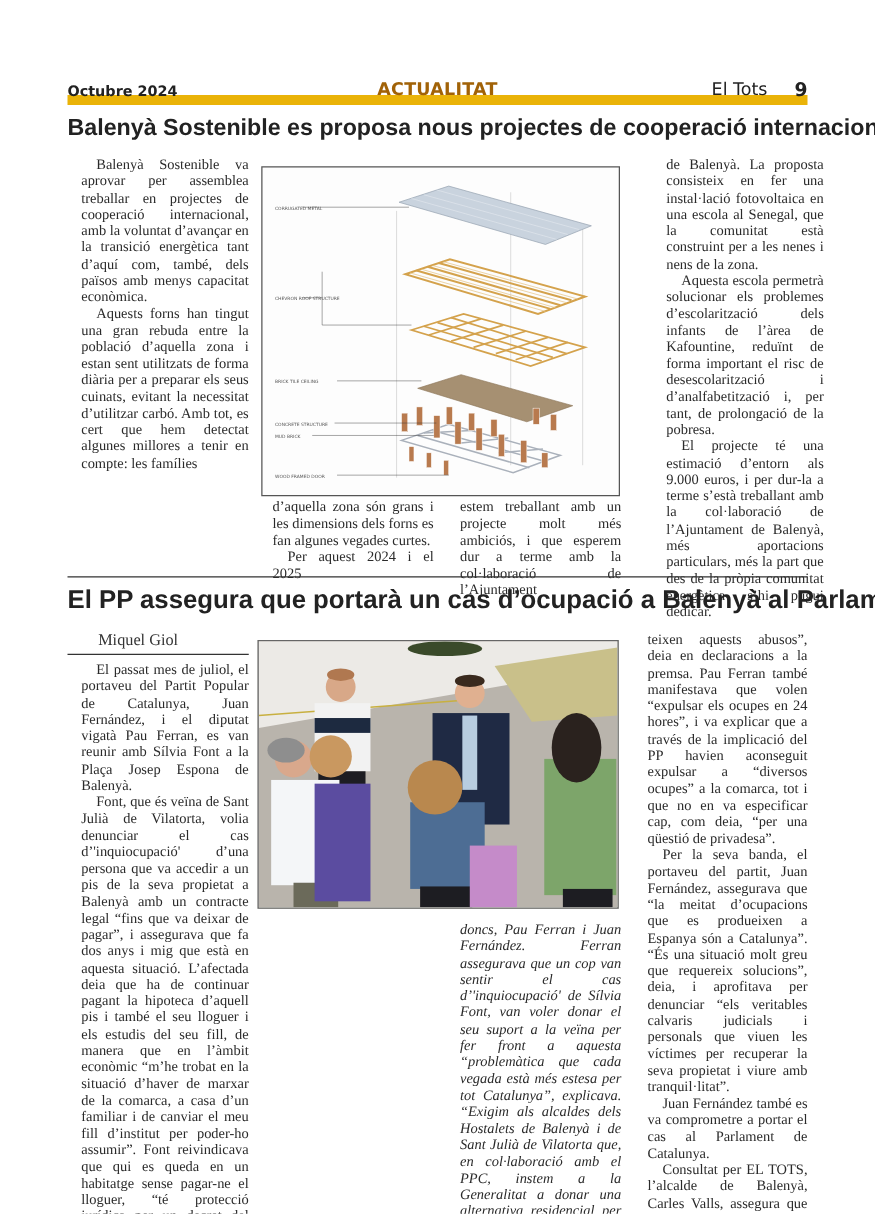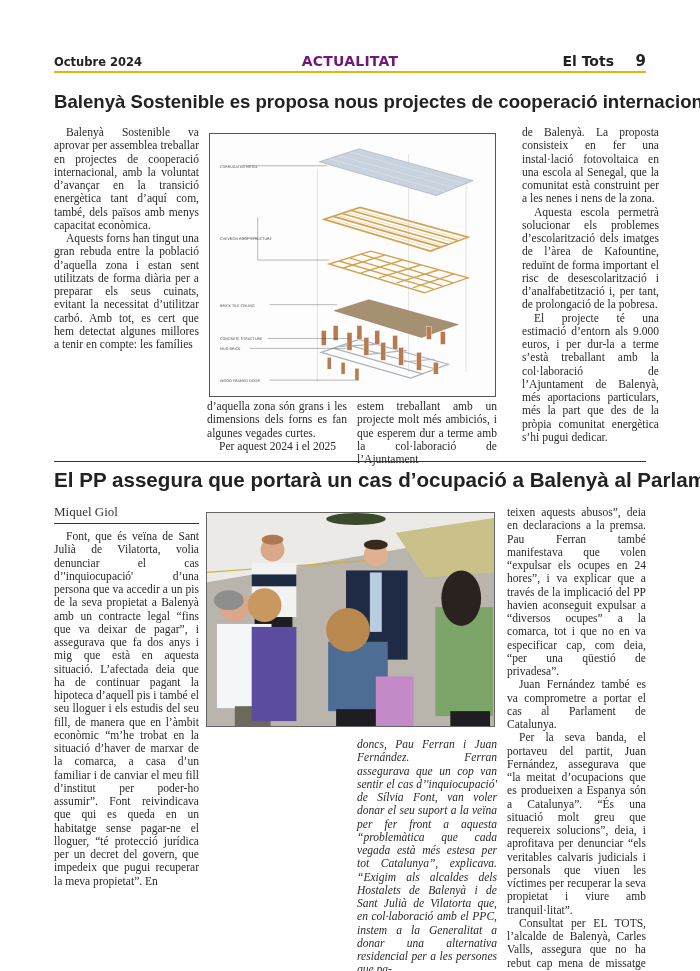--- a/index.html
+++ b/index.html
@@ -1,44 +1,44 @@
 <!DOCTYPE html>
 <html><head>
 <meta charset="utf-8">
 <style>
   * { box-sizing: border-box; margin: 0; padding: 0; }
   html, body { width: 700px; height: 971px; background: #ffffff; overflow: hidden; }
   body { position: relative; font-family: "Liberation Serif", serif; color: #222; }
 
-  .header { position: absolute; left: 54px; top: 53px; width: 592px; height: 20px; border-bottom: 2px solid #eab308; }
+  .header { position: absolute; left: 54px; top: 64px; width: 592px; height: 20px; border-bottom: 8px solid #eab308; }
   .header .date { position: absolute; left: 0; top: 2px; font-family: "DejaVu Sans", sans-serif; font-weight: bold; font-size: 11.5px; color: #222; }
-  .header .section { position: absolute; left: 0; right: 0; top: 0; text-align: center; font-family: "DejaVu Sans", sans-serif; font-weight: bold; font-size: 14px; color: #701a75; letter-spacing: 0.2px; }
-  .header .pub { position: absolute; right: 32px; top: 0; font-family: "DejaVu Sans", sans-serif; font-weight: bold; font-size: 14px; }
+  .header .section { position: absolute; left: 0; right: 0; top: 0; text-align: center; font-family: "DejaVu Sans", sans-serif; font-weight: bold; font-size: 14px; color: #a16207; letter-spacing: 0.2px; }
+  .header .pub { position: absolute; right: 32px; top: 0; font-family: "DejaVu Sans", sans-serif; font-weight: normal; font-size: 14px; }
   .header .pagenum { position: absolute; right: 0; top: -1px; font-family: "DejaVu Sans", sans-serif; font-weight: bold; font-size: 15px; }
 
   .headline { position: absolute; left: 54px; width: 592px; font-family: "Liberation Sans", sans-serif; font-weight: bold; color: #222; white-space: nowrap; text-align: center; }
   .h1 { top: 91px; font-size: 18.6px; }
   .h2 { top: 468px; font-size: 20.6px; }
 
   .col { position: absolute; font-size: 11.55px; line-height: 13.25px; text-align: justify; color: #2a2a2a; }
-  .col p { text-indent: 12px; hyphens: manual; }
+  .col p { text-indent: 12px; hyphens: manual; margin-left: 11px; }
   .col p.noindent { text-indent: 0; }
 
   .a1c1 { left: 54px; top: 126px; width: 145px; }
   .a1c2 { left: 207px; top: 400px; width: 140px; }
   .a1c3 { left: 357px; top: 400px; width: 140px; }
   .a1c4 { left: 522px; top: 126px; width: 137px; }
 
   .figure1 { position: absolute; left: 209px; top: 133px; width: 287px; height: 264px; border: 1px solid #555; background: #fdfdfd; overflow: hidden; }
   .figure1 svg { width: 100%; height: 100%; display: block; }
 
   .divider { position: absolute; left: 54px; width: 592px; height: 0; border-top: 1.5px solid #333; }
   .div1 { top: 461px; }
 
-  .byline { position: absolute; left: 54px; top: 504px; width: 145px; font-size: 13px; color: #333; }
+  .byline { position: absolute; left: 38px; top: 504px; width: 145px; text-align: center; font-size: 13px; color: #333; }
   .byline-rule { position: absolute; left: 54px; top: 523px; width: 145px; border-top: 1.3px solid #333; }
 
   .a2c1 { left: 54px; top: 530px; width: 145px; }
   .a2c2 { left: 207px; top: 738px; width: 140px; }
   .a2c3 { left: 357px; top: 738px; width: 140px; font-style: italic; }
   .a2c4 { left: 507px; top: 506px; width: 139px; }
 
   .photo { position: absolute; left: 206px; top: 512px; width: 289px; height: 215px; border: 1px solid #666; overflow: hidden; background: #d8d6d0; }
   .photo svg { width: 100%; height: 100%; display: block; }
 </style>
@@ -153,32 +153,33 @@
   <p class="noindent">d’aquella zona són grans i les dimensions dels forns es fan algunes vegades curtes.</p>
   <p>Per aquest 2024 i el 2025</p>
 </div>
 
 <div class="col a1c3">
   <p class="noindent">estem treballant amb un projecte molt més ambiciós, i que esperem dur a terme amb la col·laboració de l’Ajuntament</p>
 </div>
 
 <div class="col a1c4">
   <p class="noindent">de Balenyà. La proposta consisteix en fer una instal·lació fotovoltaica en una escola al Senegal, que la comunitat està construint per a les nenes i nens de la zona.</p>
-  <p>Aquesta escola permetrà solucionar els problemes d’escolarització dels imatges de l’àrea de Kafountine, reduïnt de forma important el risc de desescolarització i d’analfabetització i, per tant, de prolongació de la pobresa.</p>
+  <p>Aquesta escola permetrà solucionar els problemes d’escolarització dels infants de l’àrea de Kafountine, reduïnt de forma important el risc de desescolarització i d’analfabetització i, per tant, de prolongació de la pobresa.</p>
   <p>El projecte té una estimació d’entorn als 9.000 euros, i per dur-la a terme s’està treballant amb la col·laboració de l’Ajuntament de Balenyà, més aportacions particulars, més la part que des de la pròpia comunitat energètica s’hi pugui dedicar.</p>
 </div>
 
 <div class="divider div1"></div>
 
 <h1 class="headline h2">El PP assegura que portarà un cas d’ocupació a Balenyà al Parlament</h1>
 
 <div class="byline">Miquel Giol</div>
 <div class="byline-rule"></div>
 
 <div class="col a2c1">
+  <p>El passat mes de juliol, el portaveu del Partit Popular de Catalunya, Juan Fernández, i el diputat vigatà Pau Ferran, es van reunir amb Sílvia Font a la Plaça Josep Espona de Balenyà.</p>
   <p>Font, que és veïna de Sant Julià de Vilatorta, volia denunciar el cas d’'inquiocupació' d’una persona que va accedir a un pis de la seva propietat a Balenyà amb un contracte legal “fins que va deixar de pagar”, i assegurava que fa dos anys i mig que està en aquesta situació. L’afectada deia que ha de continuar pagant la hipoteca d’aquell pis i també el seu lloguer i els estudis del seu fill, de manera que en l’àmbit econòmic “m’he trobat en la situació d’haver de marxar de la comarca, a casa d’un familiar i de canviar el meu fill d’institut per poder-ho assumir”. Font reivindicava que qui es queda en un habitatge sense pagar-ne el lloguer, “té protecció jurídica per un decret del govern, que impedeix que pugui recuperar la meva propietat”. En</p>
 </div>
 
 <div class="photo">
   <svg viewBox="0 0 289 215" preserveAspectRatio="none">
     <rect x="0" y="0" width="289" height="215" fill="#eceae6"></rect>
     <polygon points="0,70 289,20 289,215 0,215" fill="#b9b4ac"></polygon>
     <polygon points="190,20 289,5 289,60 220,65" fill="#c9c08a"></polygon>
     <line x1="0" y1="60" x2="160" y2="48" stroke="#c8b040" stroke-width="1.2"></line>
     <ellipse cx="150" cy="6" rx="30" ry="6" fill="#3a4a2a"></ellipse>
@@ -221,16 +222,16 @@
 
 <div class="col a2c2">
 </div>
 
 <div class="col a2c3">
   <p class="noindent">doncs, Pau Ferran i Juan Fernández. Ferran assegurava que un cop van sentir el cas d’'inquiocupació' de Sílvia Font, van voler donar el seu suport a la veïna per fer front a aquesta “problemàtica que cada vegada està més estesa per tot Catalunya”, explicava. “Exigim als alcaldes dels Hostalets de Balenyà i de Sant Julià de Vilatorta que, en col·laboració amb el PPC, instem a la Generalitat a donar una alternativa residencial per a les persones que pa-</p>
 </div>
 
 <div class="col a2c4">
   <p class="noindent">teixen aquests abusos”, deia en declaracions a la premsa. Pau Ferran també manifestava que volen “expulsar els ocupes en 24 hores”, i va explicar que a través de la implicació del PP havien aconseguit expulsar a “diversos ocupes” a la comarca, tot i que no en va especificar cap, com deia, “per una qüestió de privadesa”.</p>
+  <p>Per la seva banda, el portaveu del partit, Juan Fernández, assegurava que “la meitat d’ocupacions que es produeixen a Espanya són a Catalunya”. “És una situació molt greu que requereix solucions”, deia, i aprofitava per denunciar “els veritables calvaris judicials i personals que viuen les víctimes per recuperar la seva propietat i viure amb tranquil·litat”.</p>
   <p>Juan Fernández també es va comprometre a portar el cas al Parlament de Catalunya.</p>
-  <p>Per la seva banda, el portaveu del partit, Juan Fernández, assegurava que “la meitat d’ocupacions que es produeixen a Espanya són a Catalunya”. “És una situació molt greu que requereix solucions”, deia, i aprofitava per denunciar “els veritables calvaris judicials i personals que viuen les víctimes per recuperar la seva propietat i viure amb tranquil·litat”.</p>
   <p>Consultat per EL TOTS, l’alcalde de Balenyà, Carles Valls, assegura que no ha rebut cap mena de missatge ni sol·licitud per part del PPC, i de fet, desconeixia la reunió i la situació de la veïna.</p>
 </div>
 
 </body></html>

